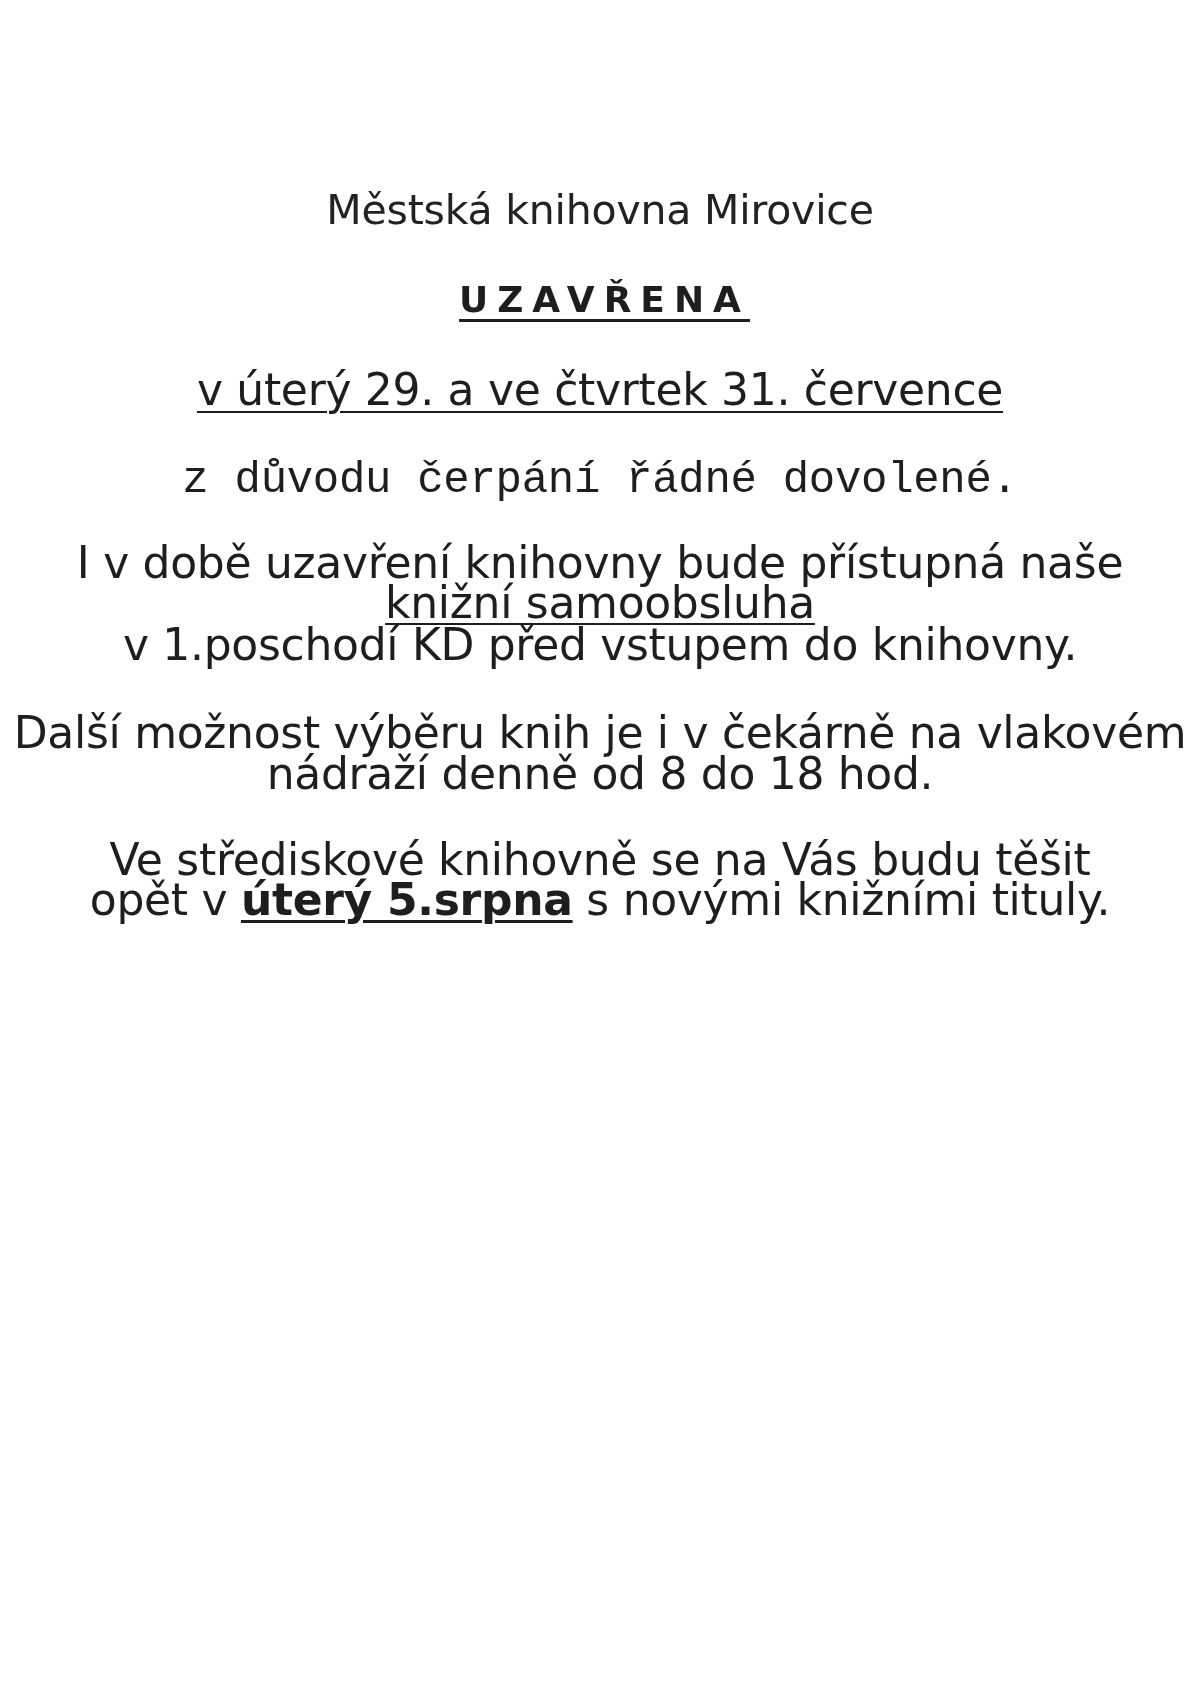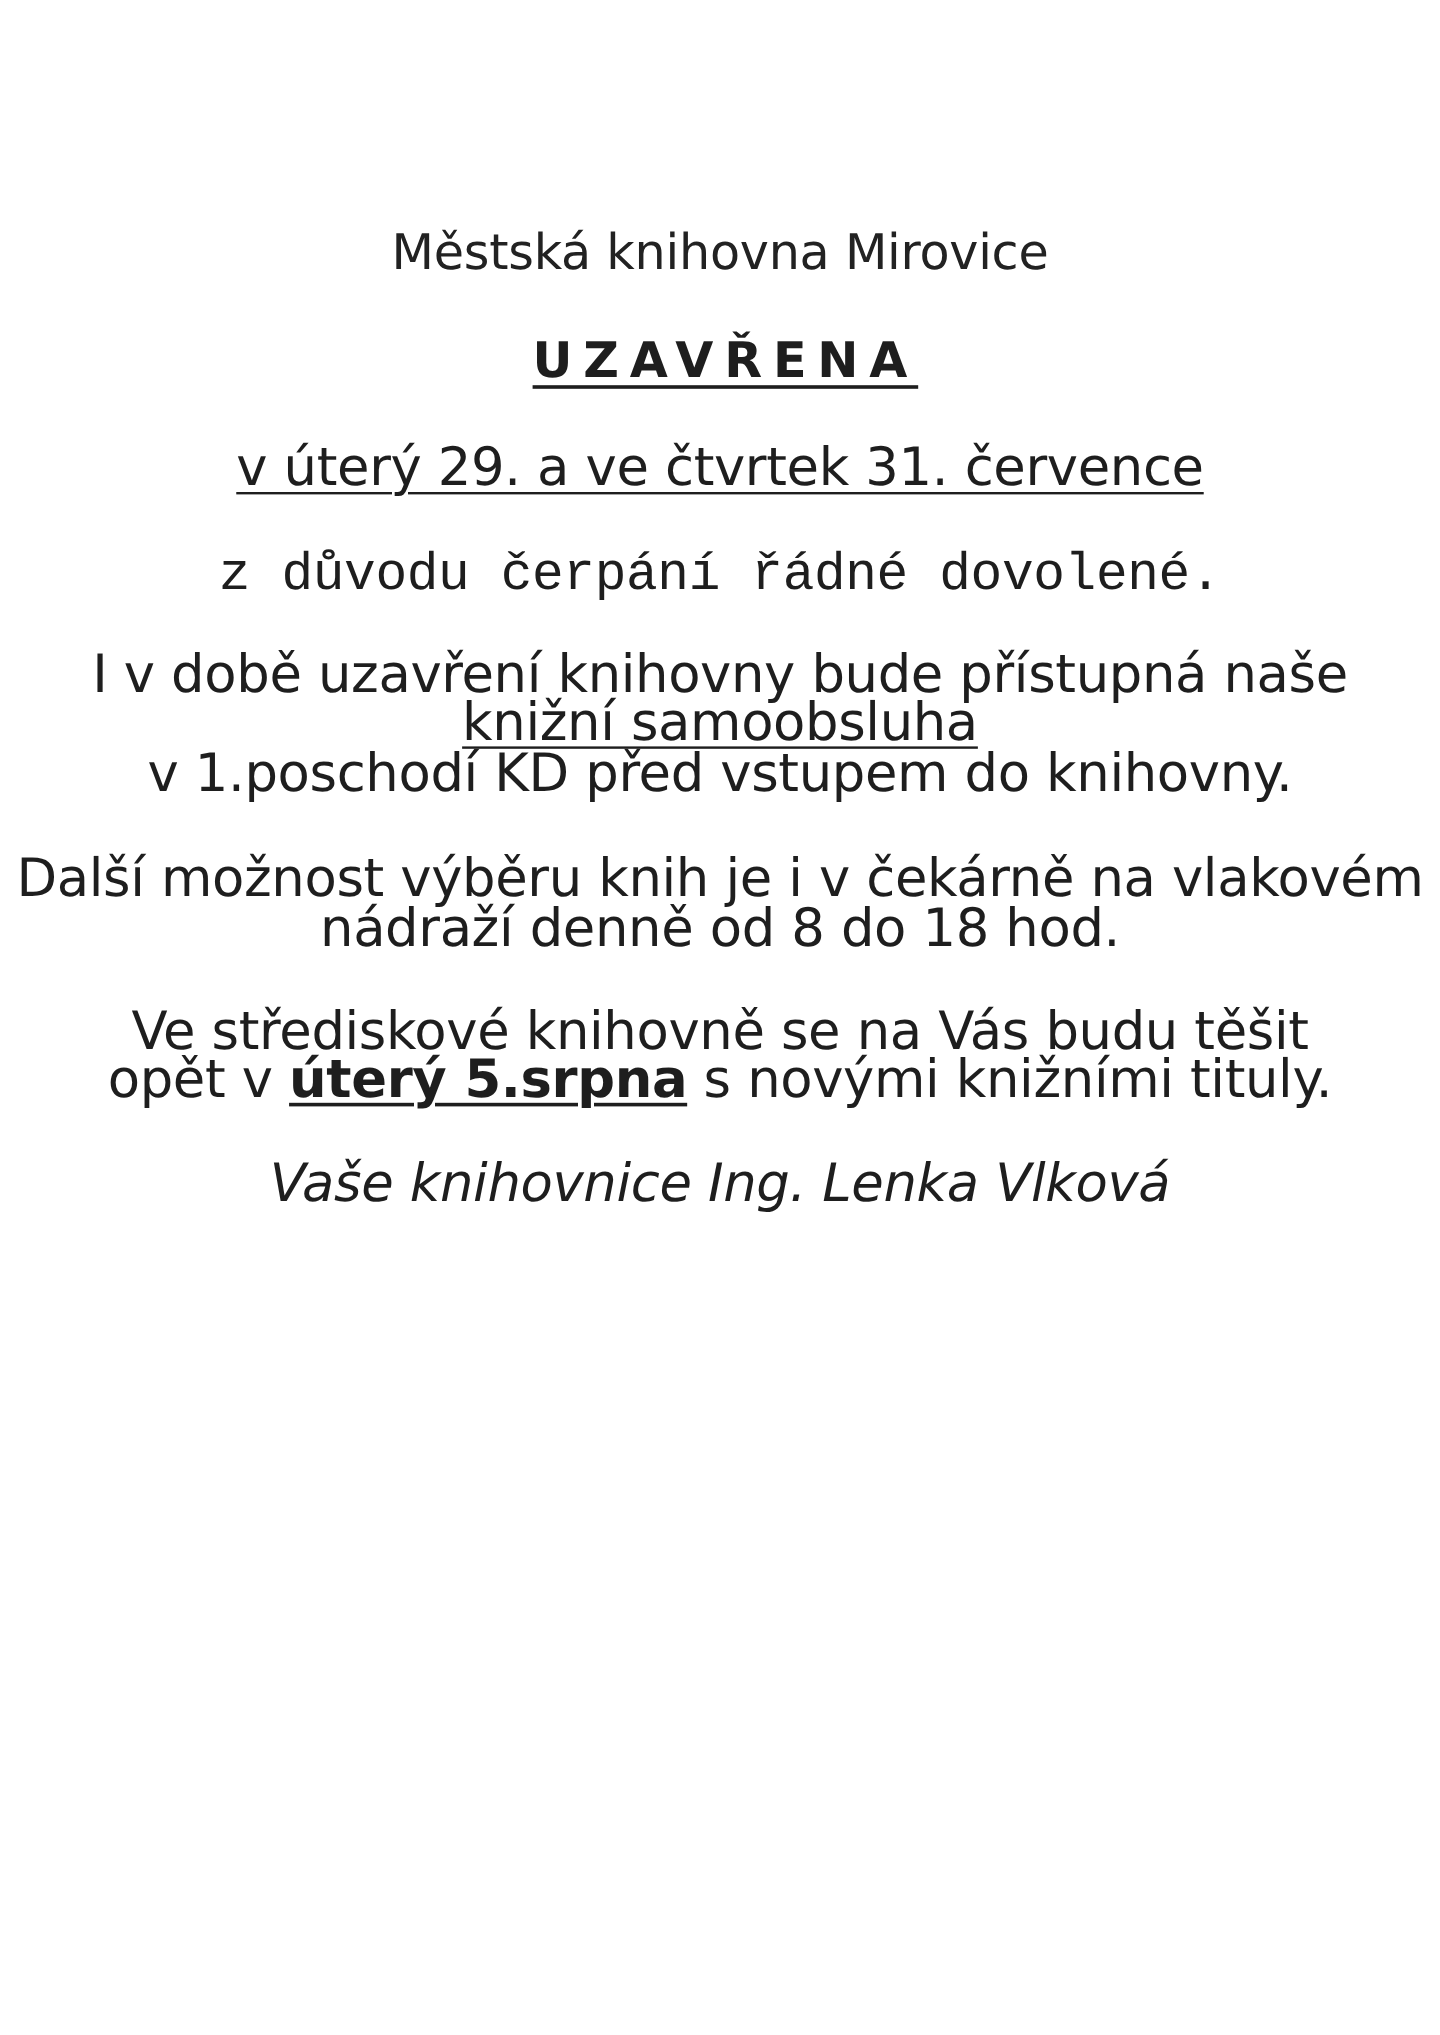--- a/index.html
+++ b/index.html
@@ -33,21 +33,21 @@
     }
     .title {
       top: 186px;
       font-size: 41px;
       line-height: 48px;
       letter-spacing: -0.2px;
       color: #222;
     }
     .closed {
       top: 280px;
-      font-size: 41px;
+      font-size: 36px;
       font-weight: bold;
       letter-spacing: 9px;
       line-height: 40px;
     }
     .closed span {
       text-decoration: underline;
       text-decoration-thickness: 3px;
       text-underline-offset: 7px;
       padding-left: 9px;
     }
@@ -103,15 +103,14 @@
     <span>knižní samoobsluha</span>
   </div>
   <div class="line p1c">v 1.poschodí KD před vstupem do knihovny.</div>
 
   <div class="line p2a">Další možnost výběru knih je i v čekárně na vlakovém</div>
   <div class="line p2b">nádraží denně od 8 do 18 hod.</div>
 
   <div class="line p3a">Ve střediskové knihovně se na Vás budu těšit</div>
   <div class="line p3b"><span>opět v </span><span class="em">úterý 5.srpna</span><span> s novými knižními tituly.</span></div>
 
-  <div class="line sign">Vaše knihovnice Ing. Lenka Vlková</div>
 
 </div>
 
 </body></html>

